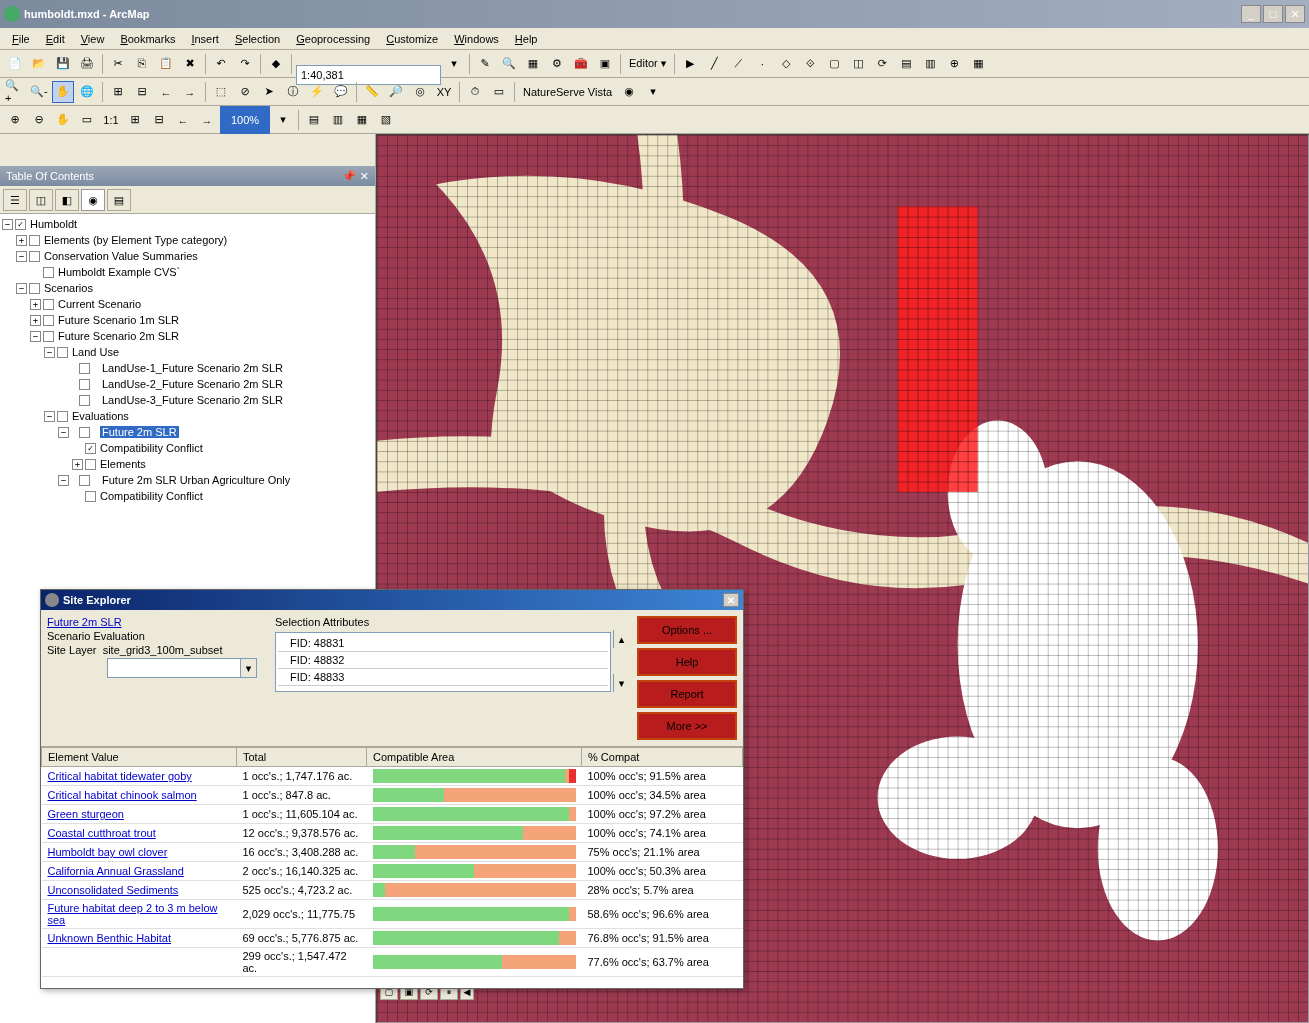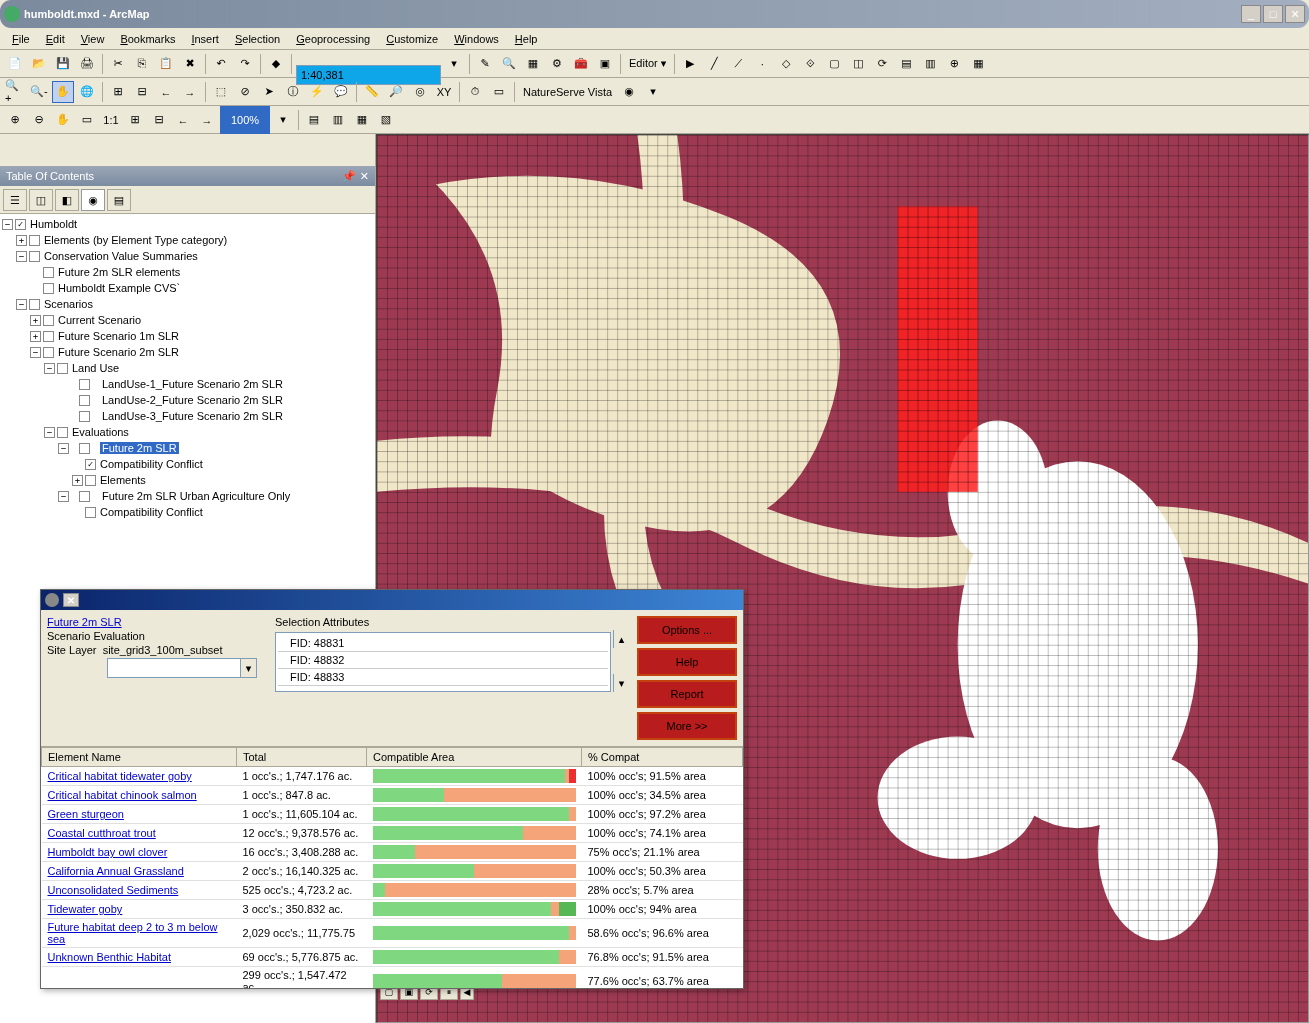--- a/index.html
+++ b/index.html
@@ -1,31 +1,31 @@
 <!DOCTYPE html>
 <html><head>
 <meta charset="utf-8">
 <style>
 * { box-sizing: border-box; font-family: Tahoma, Arial, sans-serif; font-size: 11px; }
 body { margin: 0; background: #ece9d8; width: 1309px; height: 1023px; overflow: hidden; }
 
-.title-bar { height: 28px; background: linear-gradient(to right, #7b8a9d, #a3afc0); display: flex; align-items: center; padding: 0 4px; color: white; border-radius: 11px; }
+.title-bar { height: 28px; background: linear-gradient(to right, #7b8a9d, #a3afc0); display: flex; align-items: center; padding: 0 4px; color: white; }
 .title-bar .icon { width: 16px; height: 16px; background: #4a6; border-radius: 50%; margin-right: 4px; }
 .title-bar-text { flex: 1; font-weight: bold; }
 .win-buttons { display: flex; gap: 2px; }
 .win-btn { width: 20px; height: 18px; background: #d4d0c8; border: 1px solid #888; display: flex; align-items: center; justify-content: center; cursor: pointer; font-family: Arial; }
 
 .menu-bar { height: 22px; background: #ece9d8; display: flex; align-items: center; padding: 0 4px; border-bottom: 1px solid #aca899; }
 .menu-item { padding: 2px 8px; cursor: pointer; }
 .menu-u { text-decoration: underline; }
 
 .toolbar-row { height: 28px; background: #ece9d8; display: flex; align-items: center; padding: 2px 4px; border-bottom: 1px solid #aca899; gap: 2px; }
 .tb-btn { width: 22px; height: 22px; display: flex; align-items: center; justify-content: center; cursor: pointer; border: 1px solid transparent; }
 .tb-sep { width: 1px; height: 20px; background: #aca899; margin: 0 2px; }
-.scale-input { width: 145px; height: 20px; border: 1px solid #7f9db9; padding: 1px 4px; background: #0ea5e9; margin-top: 22px; }
+.scale-input { width: 145px; height: 20px; border: 1px solid #7f9db9; padding: 1px 4px; background: #ffffff; margin-top: 22px; }
 .editor-label { padding: 0 4px; }
 
 .main-area { display: flex; height: calc(100% - 134px); position: relative; }
 
 .toc-panel { width: 376px; background: #ece9d8; border-right: 1px solid #aca899; display: flex; flex-direction: column; }
 .toc-header { height: 20px; background: linear-gradient(#9ba7b7, #7b8ba0); color: white; padding: 2px 6px; display: flex; align-items: center; justify-content: space-between; margin-top: 32px; }
 .toc-tabs { height: 28px; background: #ece9d8; padding: 3px; display: flex; gap: 2px; border-bottom: 1px solid #aca899; }
 .toc-tab { width: 24px; height: 22px; border: 1px solid #aca899; background: #ece9d8; display: flex; align-items: center; justify-content: center; cursor: pointer; }
 .toc-tab.active { background: #fff; border: 1px solid #999; }
 
@@ -221,25 +221,20 @@
           <span class="tree-label">Elements (by Element Type category)</span>
         </div>
       <div class="tree-node indent-1">
           <span class="tree-toggle">−</span>
           <span class="tree-chk"></span>
           <span class="tree-label">Conservation Value Summaries</span>
         </div>
       <div class="tree-node indent-2">
           <span style="width:13px;display:inline-block"></span>
           <span class="tree-chk"></span>
-          <span class="tree-label">Future 2m SLR elements</span>
-        </div>
-      <div class="tree-node indent-2">
-          <span style="width:13px;display:inline-block"></span>
-          <span class="tree-chk"></span>
           <span class="tree-label">Humboldt Example CVS`</span>
         </div>
       <div class="tree-node indent-1">
           <span class="tree-toggle">−</span>
           <span class="tree-chk"></span>
           <span class="tree-label">Scenarios</span>
         </div>
       <div class="tree-node indent-2">
           <span class="tree-toggle">+</span>
           <span class="tree-chk"></span>
@@ -340,20 +335,21 @@
             <path d="M10,0 L0,0 L0,10" fill="none" stroke="#000" stroke-width="0.6"></path>
           </pattern>
         </defs>
       <rect x="520" y="70" width="80" height="280" fill="url(#redgrid)"></rect>
     </svg>
   </div>
 
   <div class="site-explorer">
     <div class="se-title">
       <span class="ic"></span>
+      <span class="se-title-text">Site Explorer</span>
       <span class="se-close">✕</span>
     </div>
     <div class="se-top">
       <div class="se-left">
         <span class="se-link">Future 2m SLR</span>
         <span class="se-lbl">Scenario Evaluation</span>
         <span class="se-lbl"><span>Site Layer</span>&nbsp;&nbsp;<span>site_grid3_100m_subset</span></span>
         <div class="se-combo" style="margin-left:60px">
           <span style="flex:1"></span>
             <span class="se-combo-btn">▾</span>
@@ -377,21 +373,21 @@
         <div class="se-btn">Options ...</div>
         <div class="se-btn">Help</div>
         <div class="se-btn">Report</div>
         <div class="se-btn">More &gt;&gt;</div>
       </div>
     </div>
     <div class="se-grid">
       <table class="se-table" id="se-table">
         <thead>
             <tr>
-          <th style="width:195px">Element Name</th>
+          <th style="width:195px">Element Value</th>
           <th style="width:130px">Total</th>
           <th style="width:215px">Compatible Area</th>
           <th>% Compat</th>
         </tr>
           </thead>
         <tbody id="se-tbody">
             <tr>
               <td><span class="el-name">Critical habitat tidewater goby</span></td>
               <td>1 occ's.; 1,747.176 ac.</td>
               <td>
@@ -463,32 +459,20 @@
               <td>525 occ's.; 4,723.2 ac.</td>
               <td>
                 <div class="compat-bar">
                   <span style="flex: 6 1 0%; background: rgb(127, 216, 127);"></span>
                   <span style="flex: 94 1 0%; background: rgb(245, 164, 122);"></span>
                 </div>
               </td>
               <td>28% occ's; 5.7% area</td>
             </tr>
             <tr>
-              <td><span class="el-name">Tidewater goby</span></td>
-              <td>3 occ's.; 350.832 ac.</td>
-              <td>
-                <div class="compat-bar">
-                  <span style="flex: 88 1 0%; background: rgb(127, 216, 127);"></span>
-                  <span style="flex: 4 1 0%; background: rgb(245, 164, 122);"></span>
-                  <span style="flex: 8 1 0%; background: rgb(85, 184, 85);"></span>
-                </div>
-              </td>
-              <td>100% occ's; 94% area</td>
-            </tr>
-            <tr>
               <td><span class="el-name">Future habitat deep 2 to 3 m below sea</span></td>
               <td>2,029 occ's.; 11,775.75</td>
               <td>
                 <div class="compat-bar">
                   <span style="flex: 97 1 0%; background: rgb(127, 216, 127);"></span>
                   <span style="flex: 3 1 0%; background: rgb(245, 164, 122);"></span>
                 </div>
               </td>
               <td>58.6% occ's; 96.6% area</td>
             </tr>

